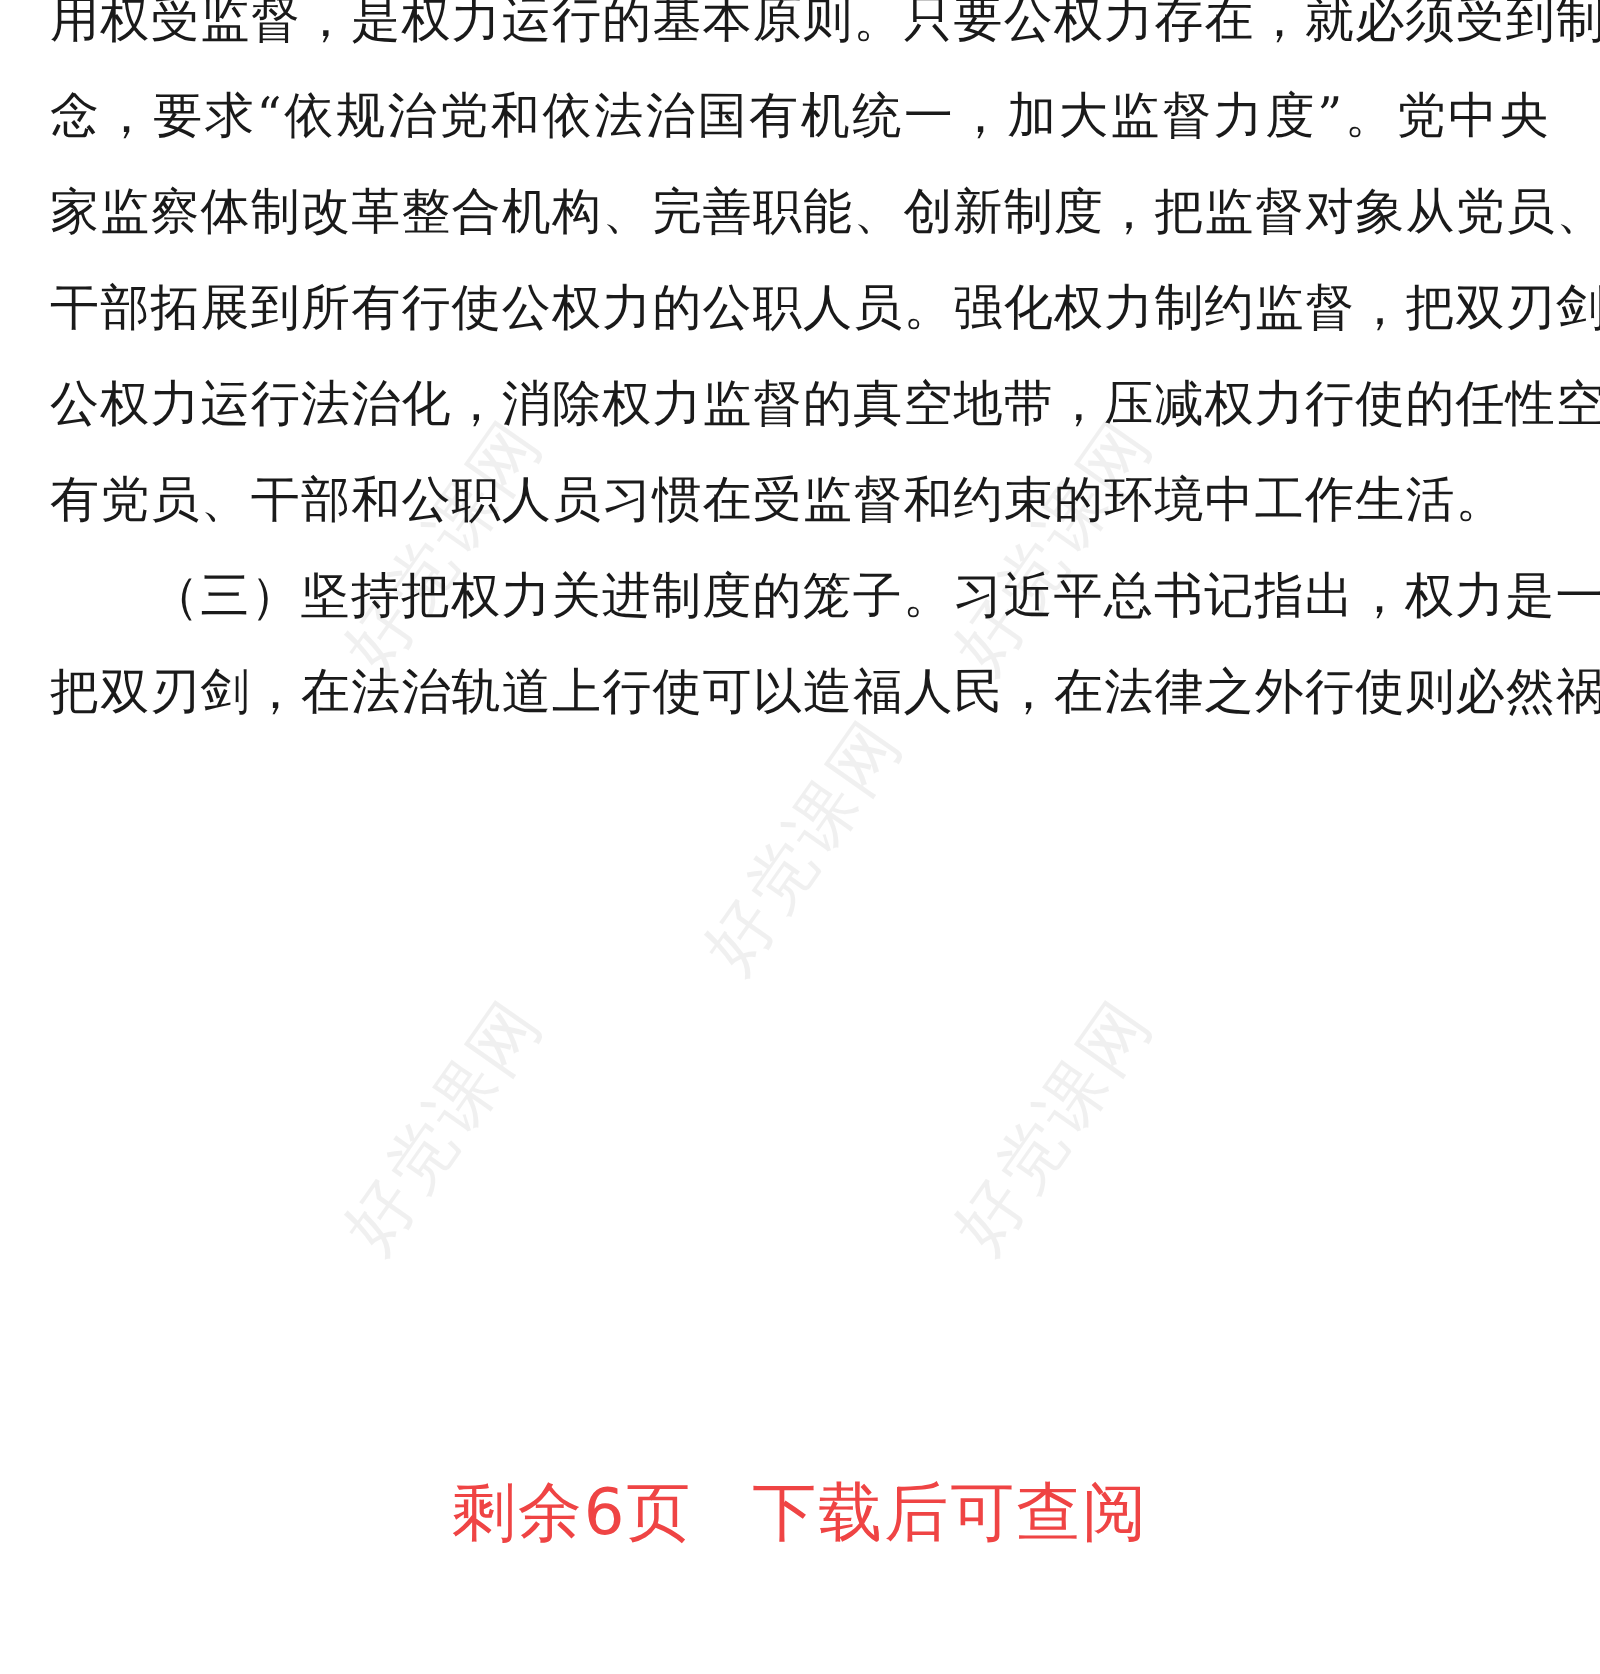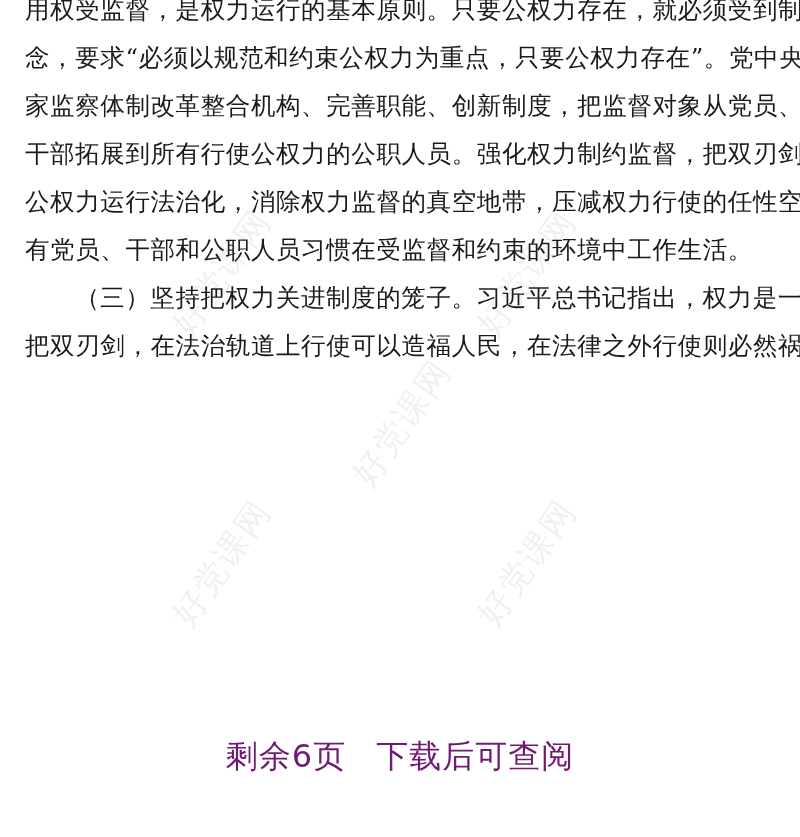--- a/index.html
+++ b/index.html
@@ -55,41 +55,41 @@
     pointer-events: none;
     font-family: "DejaVu Sans", sans-serif;
   }
   .remaining {
     position: absolute;
     left: 0;
     width: 800px;
     top: 735px;
     text-align: center;
     font-size: 32px;
-    color: #701a75;
+    color: #ef4444;
     font-family: "DejaVu Sans", "Liberation Sans", sans-serif;
     letter-spacing: 1px;
   }
   .remaining span { display: inline-block; }
   .remaining .gap { width: 30px; }
 </style>
 </head>
 <body>
 
 <div class="page">
 
   <div class="watermark" style="left:150px; top:250px;">好党课网</div>
   <div class="watermark" style="left:455px; top:250px;">好党课网</div>
   <div class="watermark" style="left:150px; top:540px;">好党课网</div>
   <div class="watermark" style="left:455px; top:540px;">好党课网</div>
   <div class="watermark" style="left:330px; top:400px;">好党课网</div>
 
   <div class="lines">
     <div class="line">用权受监督，是权力运行的基本原则。只要公权力存在，就必须受到制</div>
-    <div class="line">念，要求“必须以规范和约束公权力为重点，只要公权力存在”。党中央</div>
+    <div class="line">念，要求“依规治党和依法治国有机统一，加大监督力度”。党中央</div>
     <div class="line">家监察体制改革整合机构、完善职能、创新制度，把监督对象从党员、</div>
     <div class="line">干部拓展到所有行使公权力的公职人员。强化权力制约监督，把双刃剑</div>
     <div class="line">公权力运行法治化，消除权力监督的真空地带，压减权力行使的任性空</div>
     <div class="line last">有党员、干部和公职人员习惯在受监督和约束的环境中工作生活。</div>
     <div class="line indent">（三）坚持把权力关进制度的笼子。习近平总书记指出，权力是一</div>
     <div class="line">把双刃剑，在法治轨道上行使可以造福人民，在法律之外行使则必然祸</div>
   </div>
 
   <div class="remaining">
     <span>剩余6页</span><span class="gap"></span><span>下载后可查阅</span>

